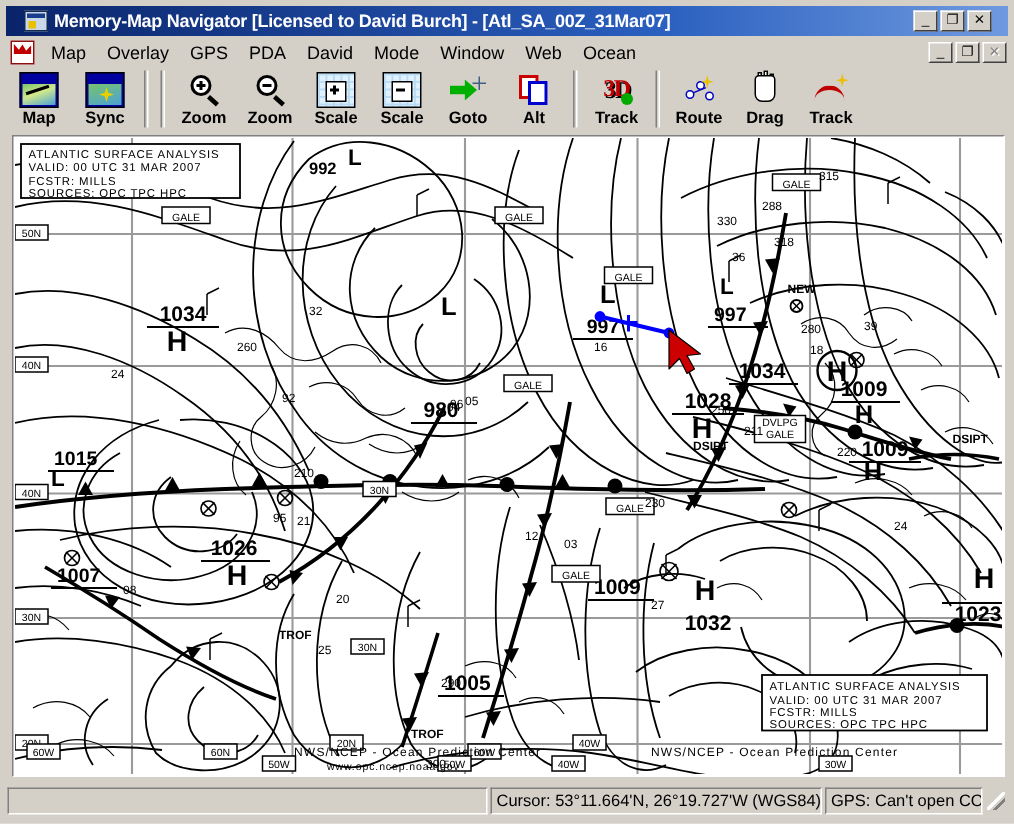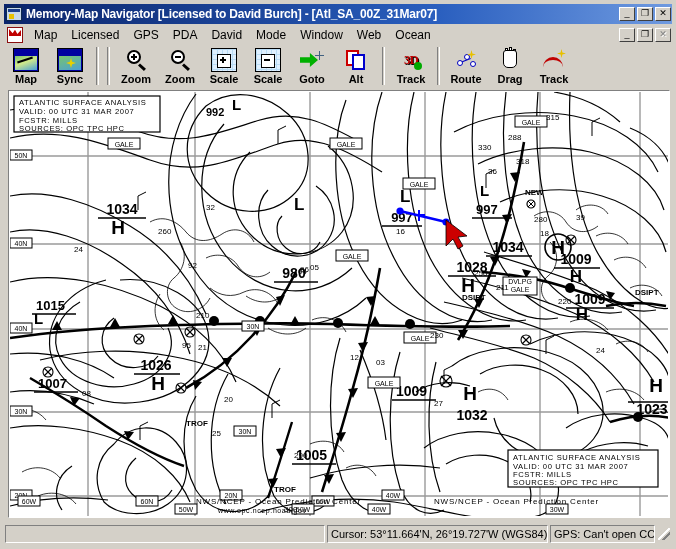--- a/index.html
+++ b/index.html
@@ -13,21 +13,21 @@
     background:#d4d0c8;
     box-sizing:border-box;
     border:2px solid #d4d0c8;
   }
 
   
   .titlebar{
     position:absolute;left:2px;top:2px;right:2px;height:20px;
     background:linear-gradient(to right,#0a246a 0%,#2a5fbf 65%,#6f9ae0 100%);
     display:flex;align-items:center;
-    padding:0 0;
+    padding:0 10px;
   }
   .title-icon{
     width:16px;height:14px;margin:0 4px 0 2px;
     background:#c8d8e8;border:1px solid #102a50;
     position:relative;flex:0 0 auto;
     box-sizing:border-box;
   }
   .title-icon:before{
     content:"";position:absolute;left:1px;top:1px;right:1px;height:3px;background:#1b3e8c;
   }
@@ -119,21 +119,21 @@
   .ico-alt{position:relative;}
   .ico-alt .r{position:absolute;left:3px;top:2px;width:13px;height:16px;border:2px solid #c00;background:#fff;box-sizing:border-box;}
   .ico-alt .b{position:absolute;left:9px;top:6px;width:13px;height:16px;border:2px solid #00c;background:#fff;box-sizing:border-box;}
   .ico-goto{position:relative;}
   .ico-goto .arr{position:absolute;left:1px;top:5px;width:18px;height:14px;background:#00b000;
     clip-path:polygon(0 30%,55% 30%,55% 0,100% 50%,55% 100%,55% 70%,0 70%);border:0;}
   .ico-goto .cross{position:absolute;right:1px;top:3px;width:9px;height:9px;}
   .ico-goto .cross:before{content:"";position:absolute;left:4px;top:0;width:1px;height:9px;background:#406080;}
   .ico-goto .cross:after{content:"";position:absolute;left:0;top:4px;width:9px;height:1px;background:#406080;}
   .ico-world{position:relative;display:flex;align-items:center;justify-content:center;}
-  .ico-world .txt{font-size:13px;font-weight:bold;color:#c00000;font-family:"Liberation Serif",serif;
+  .ico-world .txt{font-size:16px;font-weight:bold;color:#c00000;font-family:"Liberation Serif",serif;
     letter-spacing:-1px;text-shadow:1px 1px 0 #000;}
   .ico-world .green{position:absolute;right:2px;bottom:2px;width:8px;height:8px;background:#0a0;border-radius:50%;}
   .ico-drag{position:relative;}
   .ico-drag .hand{position:absolute;left:6px;top:2px;width:14px;height:18px;background:#fff;border:1px solid #000;
     border-radius:3px 3px 5px 5px;box-sizing:border-box;}
   .ico-drag .f1{position:absolute;left:8px;top:0px;width:3px;height:8px;background:#fff;border:1px solid #000;box-sizing:border-box;}
   .ico-drag .f2{position:absolute;left:12px;top:-1px;width:3px;height:9px;background:#fff;border:1px solid #000;box-sizing:border-box;}
   .ico-drag .f3{position:absolute;left:16px;top:1px;width:3px;height:8px;background:#fff;border:1px solid #000;box-sizing:border-box;}
   .ico-route{position:relative;}
   .ico-route i{position:absolute;width:6px;height:6px;border:1px solid #0000c0;border-radius:50%;background:#fff;box-sizing:border-box;}
@@ -204,21 +204,21 @@
         </div>
       <div class="wbtn">
           <span>✕</span>
         </div>
     </div>
   </div>
 
   <div class="menubar">
     <div class="menu-logo"></div>
     <div class="menu-item">Map</div>
-    <div class="menu-item">Licensed</div>
+    <div class="menu-item">Overlay</div>
     <div class="menu-item">GPS</div>
     <div class="menu-item">PDA</div>
     <div class="menu-item">David</div>
     <div class="menu-item">Mode</div>
     <div class="menu-item">Window</div>
     <div class="menu-item">Web</div>
     <div class="menu-item">Ocean</div>
     <div class="winbtns">
       <div class="wbtn">
           <span>_</span>

